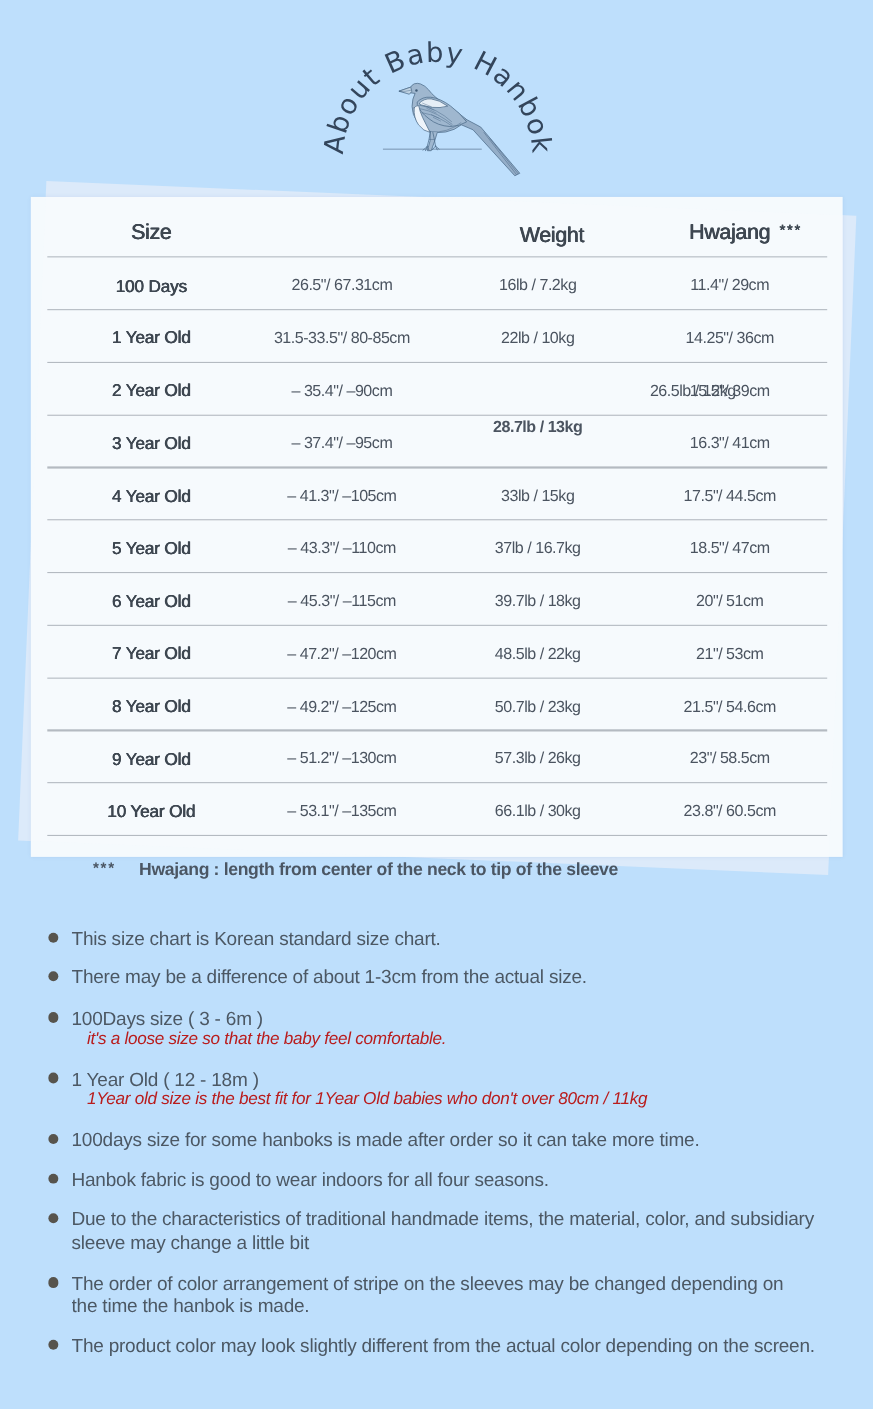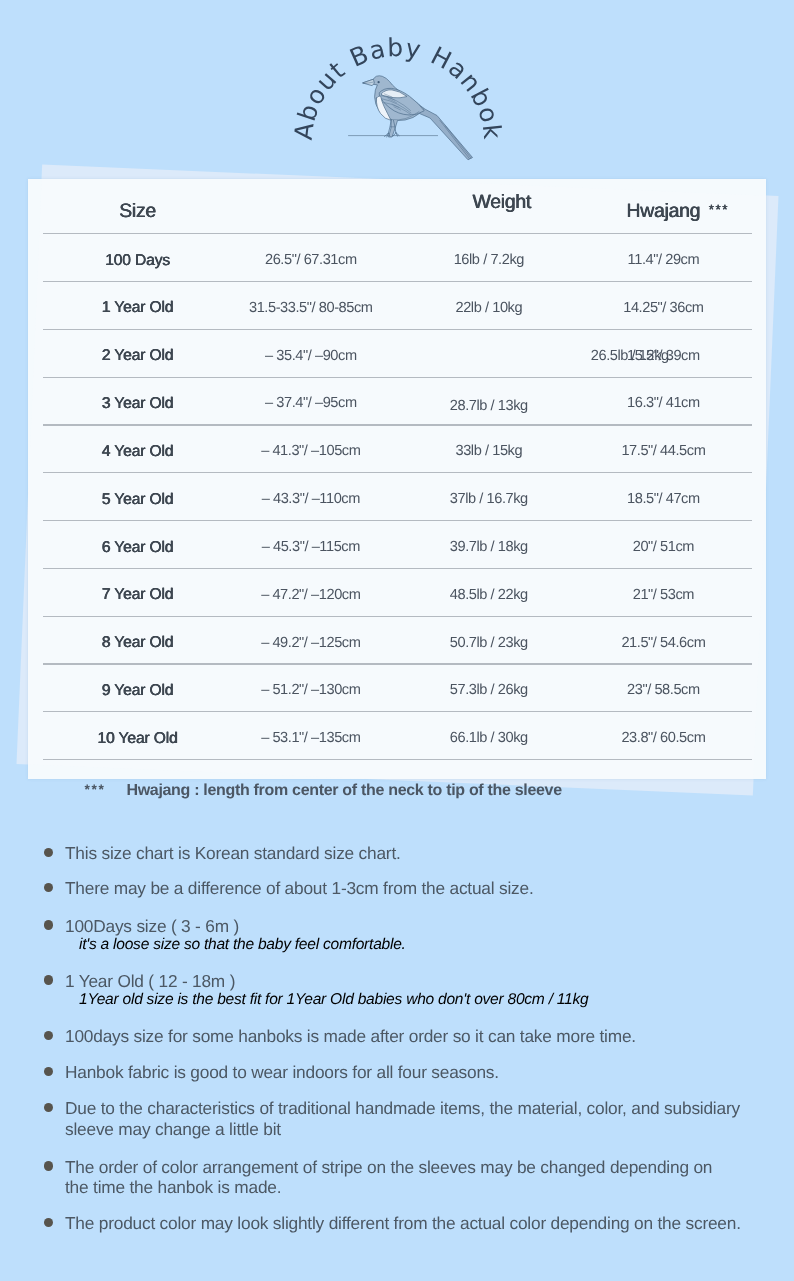--- a/index.html
+++ b/index.html
@@ -64,21 +64,21 @@
     position:absolute;left:-0.3px;top:-0.3px;width:9.6px;height:9.6px;border-radius:50%;
     background:#57544d;
   }
   .note .line{
     position:absolute;left:21px;top:-5px;
     font-size:17.3px;color:#4c5864;line-height:20.5px;white-space:pre-line;
     letter-spacing:-0.2px;
   }
   .note .sub{
     position:absolute;left:35px;
-    font-size:15.6px;font-style:italic;color:#000000;line-height:19px;white-space:nowrap;
+    font-size:15.6px;font-style:italic;color:#b91c1c;line-height:19px;white-space:nowrap;
     letter-spacing:-0.26px;
   }
 </style>
 </head>
 <body>
 
 <div id="header">
   <svg id="art" width="794" height="175" viewBox="0 0 794 175" style="transform:translateZ(0)">
     <defs>
       <path id="arcpath" d="M 312,142 A 86,86 0 0 1 484,142" fill="none"></path>
@@ -142,37 +142,37 @@
     <div class="rowline" style="top: 376.5px;"></div>
     <div class="rowline" style="top: 424.3px;"></div>
     <div class="rowline" style="top: 472.1px;"></div>
     <div class="rowline" style="top: 519.9px;"></div>
     <div class="rowline" style="top: 567.7px;"></div>
     <div class="rowline" style="top: 615.6px;"></div>
     <div class="rowline" style="top: 663.4px;"></div>
     <div class="rowline" style="top: 711.2px;"></div>
     <div class="rowline" style="top: 759px;"></div>
     <div class="cell head" style="left: -42.4px; width: 360px; top: 200.3px;"><span class="hdr-inner"><span>Size</span></span></div>
-    <div class="cell head" style="left: 308.8px; width: 360px; top: 191px; padding-left: 13px;"><span class="hdr-inner"><span>Weight</span></span></div>
+    <div class="cell head" style="left: 308.8px; width: 360px; top: 203px; padding-left: 13px;"><span class="hdr-inner"><span>Weight</span></span></div>
     <div class="cell head" style="left: 483.4px; width: 360px; top: 200.3px;"><span class="hdr-inner"><span>Hwajang</span><span class="star-sup">***</span></span></div>
     <div class="cell c-size" style="left: -42.4px; width: 360px; top: 251.6px;">100 Days</div>
     <div class="cell" style="left: 130.8px; width: 360px; top: 251.9px;">26.5"/ 67.31cm</div>
     <div class="cell" style="left: 308.8px; width: 360px; top: 251.9px;">16lb / 7.2kg</div>
     <div class="cell" style="left: 483.4px; width: 360px; top: 251.9px;">11.4"/ 29cm</div>
     <div class="cell c-size" style="left: -42.4px; width: 360px; top: 299.4px;">1 Year Old</div>
     <div class="cell" style="left: 130.8px; width: 360px; top: 299.7px;">31.5-33.5"/ 80-85cm</div>
     <div class="cell" style="left: 308.8px; width: 360px; top: 299.7px;">22lb / 10kg</div>
     <div class="cell" style="left: 483.4px; width: 360px; top: 299.7px;">14.25"/ 36cm</div>
     <div class="cell c-size" style="left: -42.4px; width: 360px; top: 347.25px;">2 Year Old</div>
     <div class="cell" style="left: 130.8px; width: 360px; top: 347.55px;">– 35.4"/ –90cm</div>
     <div class="cell" style="left: 308.8px; width: 360px; top: 347.55px; text-align: right;">26.5lb / 12kg</div>
     <div class="cell" style="left: 483.4px; width: 360px; top: 347.55px;">15.5"/ 39cm</div>
     <div class="cell c-size" style="left: -42.4px; width: 360px; top: 395.1px;">3 Year Old</div>
     <div class="cell" style="left: 130.8px; width: 360px; top: 395.4px;">– 37.4"/ –95cm</div>
-    <div class="cell" style="left: 308.8px; width: 360px; top: 398px;">28.7lb / 13kg</div>
+    <div class="cell" style="left: 308.8px; width: 360px; top: 381px; font-weight: bold;">28.7lb / 13kg</div>
     <div class="cell" style="left: 483.4px; width: 360px; top: 395.4px;">16.3"/ 41cm</div>
     <div class="cell c-size" style="left: -42.4px; width: 360px; top: 442.9px;">4 Year Old</div>
     <div class="cell" style="left: 130.8px; width: 360px; top: 443.2px;">– 41.3"/ –105cm</div>
     <div class="cell" style="left: 308.8px; width: 360px; top: 443.2px;">33lb / 15kg</div>
     <div class="cell" style="left: 483.4px; width: 360px; top: 443.2px;">17.5"/ 44.5cm</div>
     <div class="cell c-size" style="left: -42.4px; width: 360px; top: 490.7px;">5 Year Old</div>
     <div class="cell" style="left: 130.8px; width: 360px; top: 491px;">– 43.3"/ –110cm</div>
     <div class="cell" style="left: 308.8px; width: 360px; top: 491px;">37lb / 16.7kg</div>
     <div class="cell" style="left: 483.4px; width: 360px; top: 491px;">18.5"/ 47cm</div>
     <div class="cell c-size" style="left: -42.4px; width: 360px; top: 538.5px;">6 Year Old</div>

